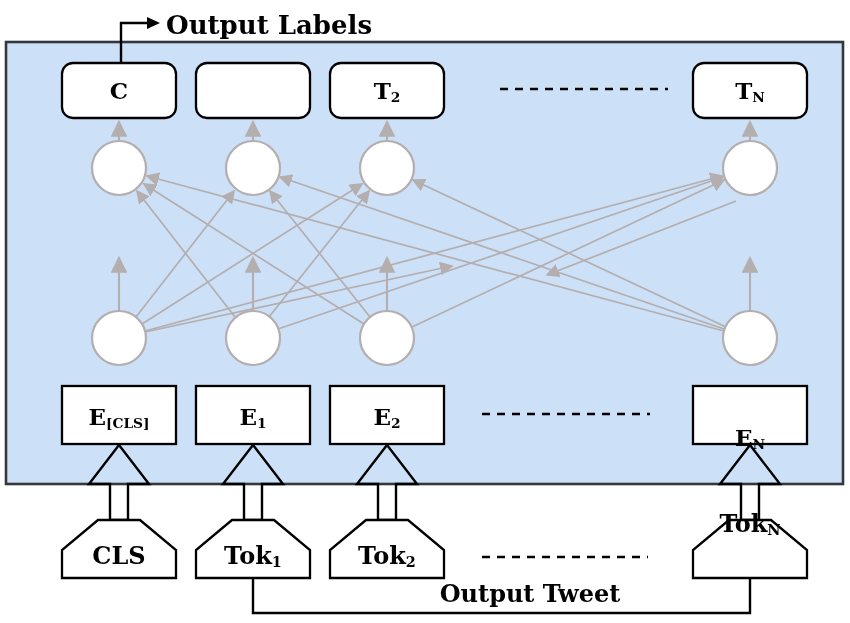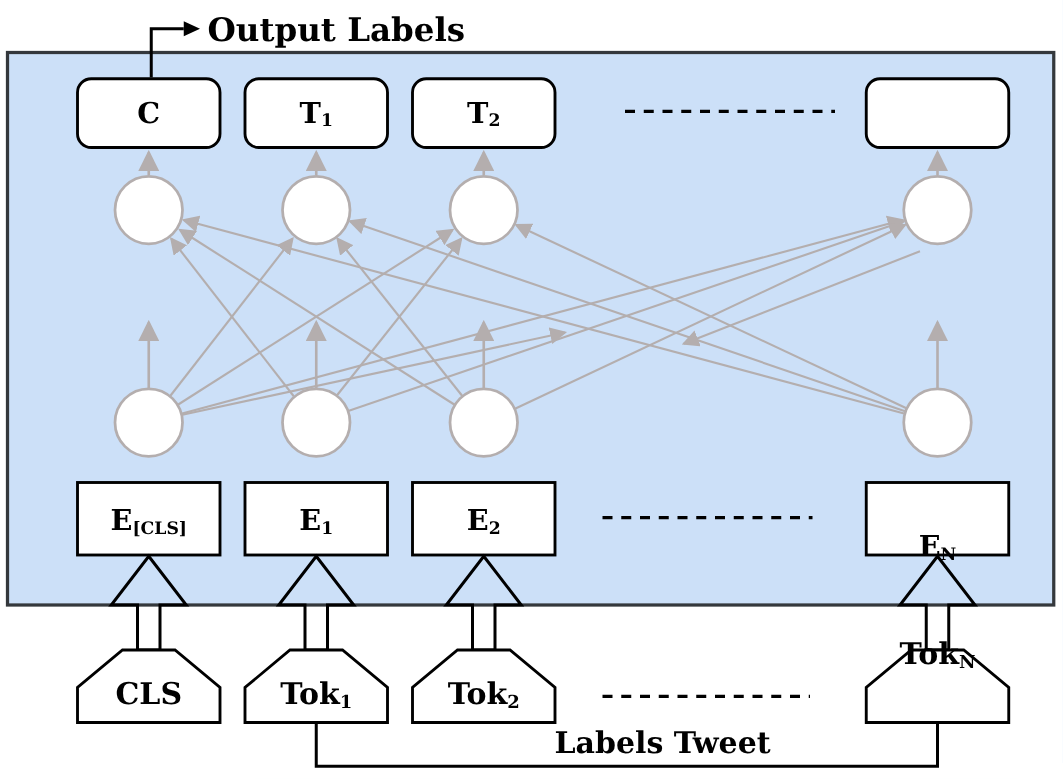--- a/index.html
+++ b/index.html
@@ -138,25 +138,25 @@
     </g>
   </svg>
 
   <div class="lbl free-lbl" style="left:166px;top:10px;height:30px;">
     <span class="txt">Output Labels</span>
   </div>
 
   <div class="lbl node-lbl" style="left:62px;top:63px;">
     <span class="txt"><span>C</span><span class="sub"></span></span>
   </div>
-  <div class="lbl node-lbl" style="left:196px;top:63px;">
-    <span class="txt"><span>T</span><span class="sub">1</span></span>
-  </div>
   <div class="lbl node-lbl" style="left:330px;top:63px;">
     <span class="txt"><span>T</span><span class="sub">2</span></span>
+  </div>
+  <div class="lbl node-lbl" style="left:693px;top:63px;">
+    <span class="txt"><span>T</span><span class="sub">N</span></span>
   </div>
 
 
   <div class="lbl emb-lbl" style="left:62px;top:386px;">
     <span class="txt"><span>E</span><span class="sub">[CLS]</span></span>
   </div>
   <div class="lbl emb-lbl" style="left:196px;top:386px;">
     <span class="txt"><span>E</span><span class="sub">1</span></span>
   </div>
   <div class="lbl emb-lbl" style="left:330px;top:386px;">
@@ -173,16 +173,16 @@
     <span class="txt"><span>Tok</span><span class="sub">1</span></span>
   </div>
   <div class="lbl tok-lbl" style="left:330px;top:532px;">
     <span class="txt"><span>Tok</span><span class="sub">2</span></span>
   </div>
   <div class="lbl tok-lbl" style="left:693px;top:500px;">
     <span class="txt"><span>Tok</span><span class="sub">N</span></span>
   </div>
 
   <div class="lbl input-lbl" style="left:430px;top:579px;width:200px;height:29px;">
-    <span class="txt">Labels Tweet</span>
+    <span class="txt">Output Tweet</span>
   </div>
 
 </div>
 
 </body></html>

